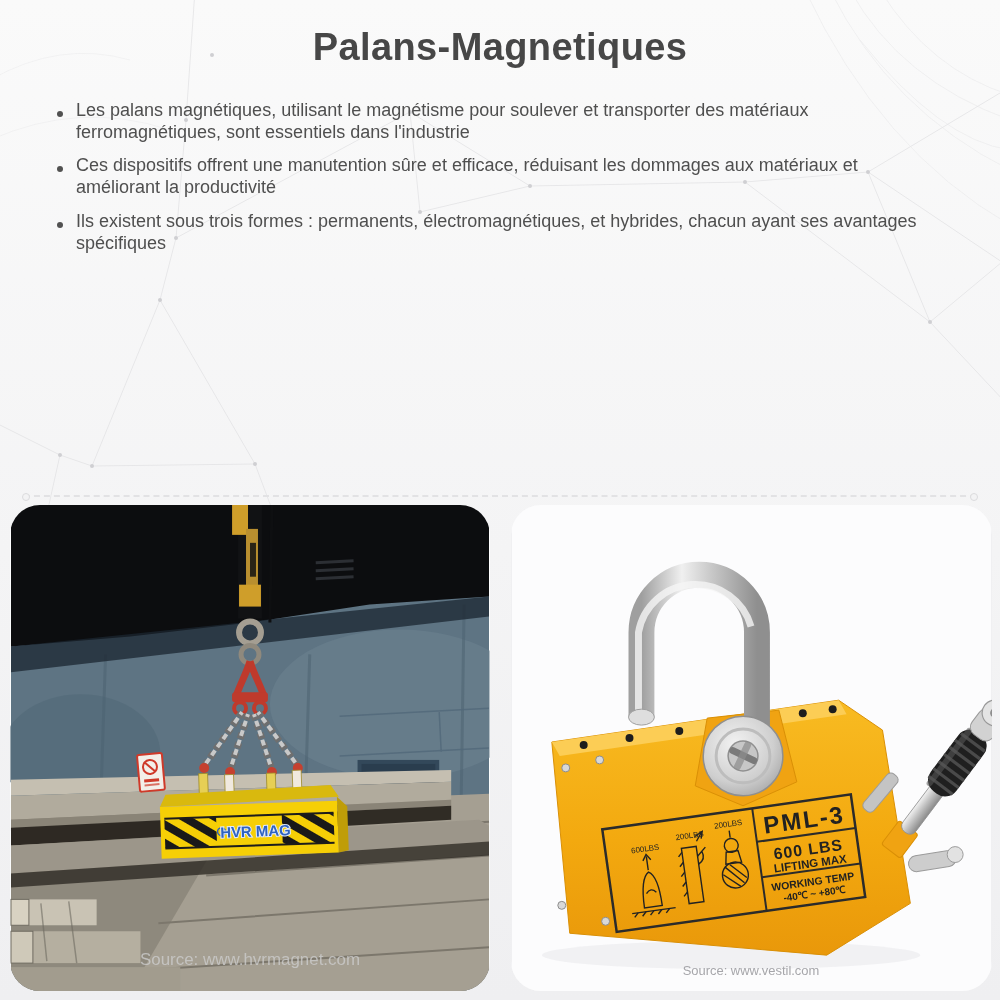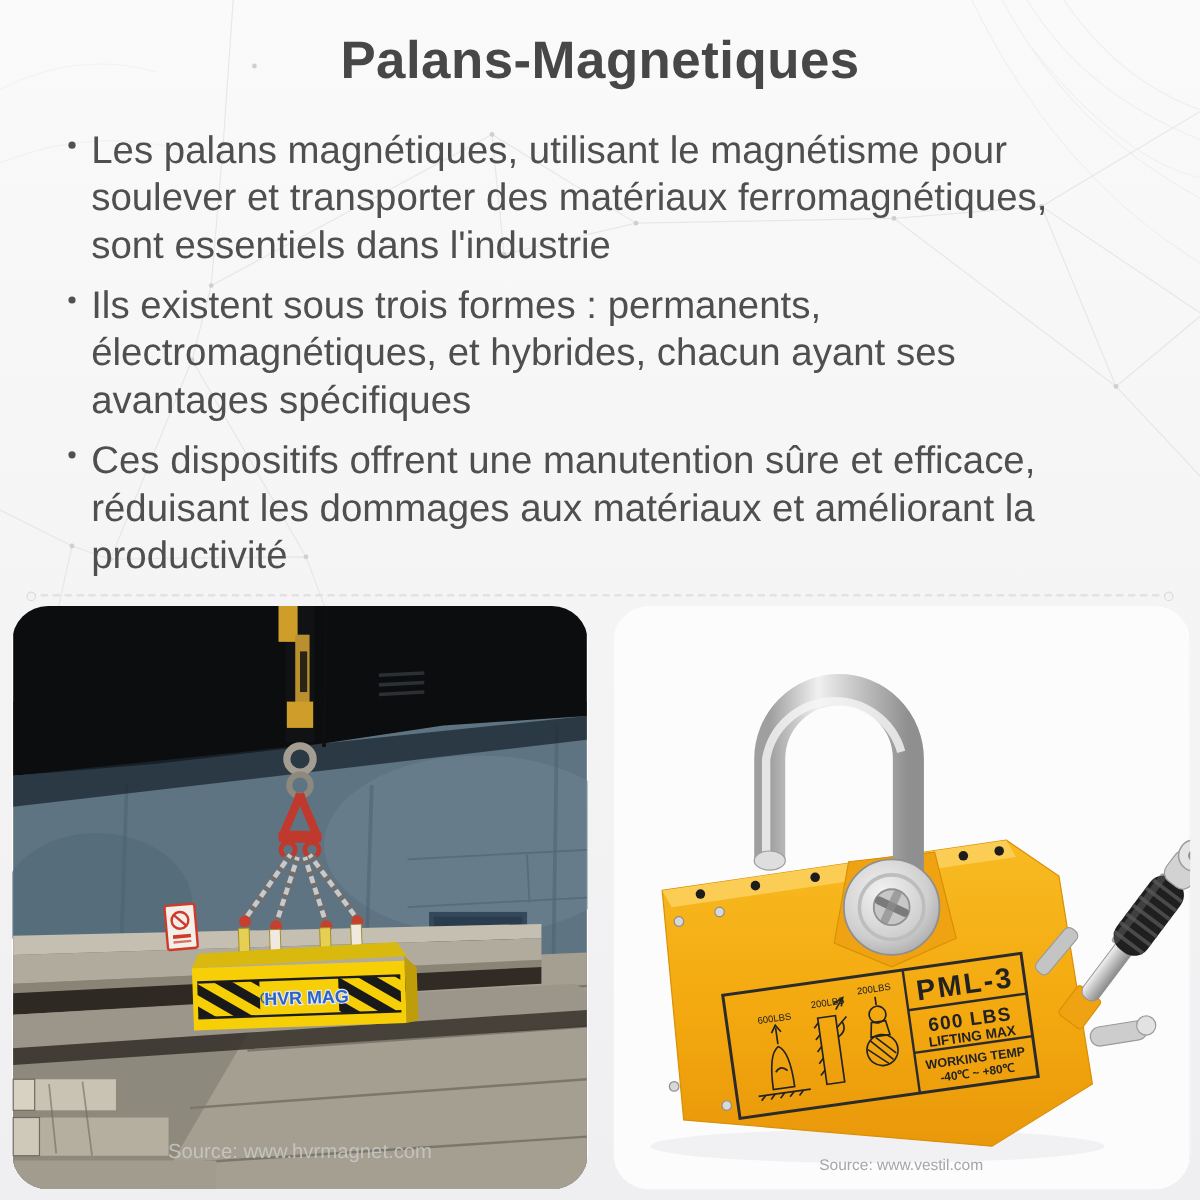--- a/index.html
+++ b/index.html
@@ -6,25 +6,25 @@
   body{
     width:1000px;height:1000px;position:relative;overflow:hidden;
     background:linear-gradient(180deg,#fafafa 0%,#f4f4f5 55%,#efeff1 100%);
     font-family:"Liberation Sans", sans-serif;
     color:#4b4b4b;
   }
   #bg-mesh{position:absolute;inset:0;z-index:0;pointer-events:none;}
   .content{position:relative;z-index:1;}
   .page-title{
     text-align:center;margin:26px 0 0 0;
-    font-size:44px;font-weight:700;color:#474747;letter-spacing:.4px;
+    font-size:38px;font-weight:700;color:#474747;letter-spacing:.4px;
   }
   .bullet-list{
     list-style:none;margin:30px 66px 0 76px;padding:0;
-    font-size:32px;line-height:1.23;color:#4f4f4f;
+    font-size:18px;line-height:1.23;color:#4f4f4f;
   }
   .bullet-list li{position:relative;margin-bottom:11px;}
   .bullet-list li .dot{
     position:absolute;left:-19px;top:12px;width:6px;height:6px;
     border-radius:50%;background:#515151;
   }
   .divider{
     position:absolute;top:495px;left:24px;right:24px;height:0;
     border-top:2px dashed #e2e2e4;z-index:1;
   }
@@ -81,22 +81,22 @@
       <circle cx="212" cy="55" r="2"></circle>
     <circle cx="140" cy="600" r="2"></circle>
   </g>
 </svg>
 
 <div class="content">
   <h1 class="page-title">Palans-Magnetiques</h1>
 
   <ul class="bullet-list">
     <li><span class="dot"></span><span>Les palans magnétiques, utilisant le magnétisme pour soulever et transporter des matériaux ferromagnétiques, sont essentiels dans l'industrie</span></li>
+    <li><span class="dot"></span><span>Ces dispositifs offrent une manutention sûre et efficace, réduisant les dommages aux matériaux et améliorant la productivité</span></li>
     <li><span class="dot"></span><span>Ils existent sous trois formes : permanents, électromagnétiques, et hybrides, chacun ayant ses avantages spécifiques</span></li>
-    <li><span class="dot"></span><span>Ces dispositifs offrent une manutention sûre et efficace, réduisant les dommages aux matériaux et améliorant la productivité</span></li>
   </ul>
 </div>
 
 <div class="divider">
   <span class="div-dot left"></span>
   <span class="div-dot right"></span>
 </div>
 
 <div class="photo-row">
 

